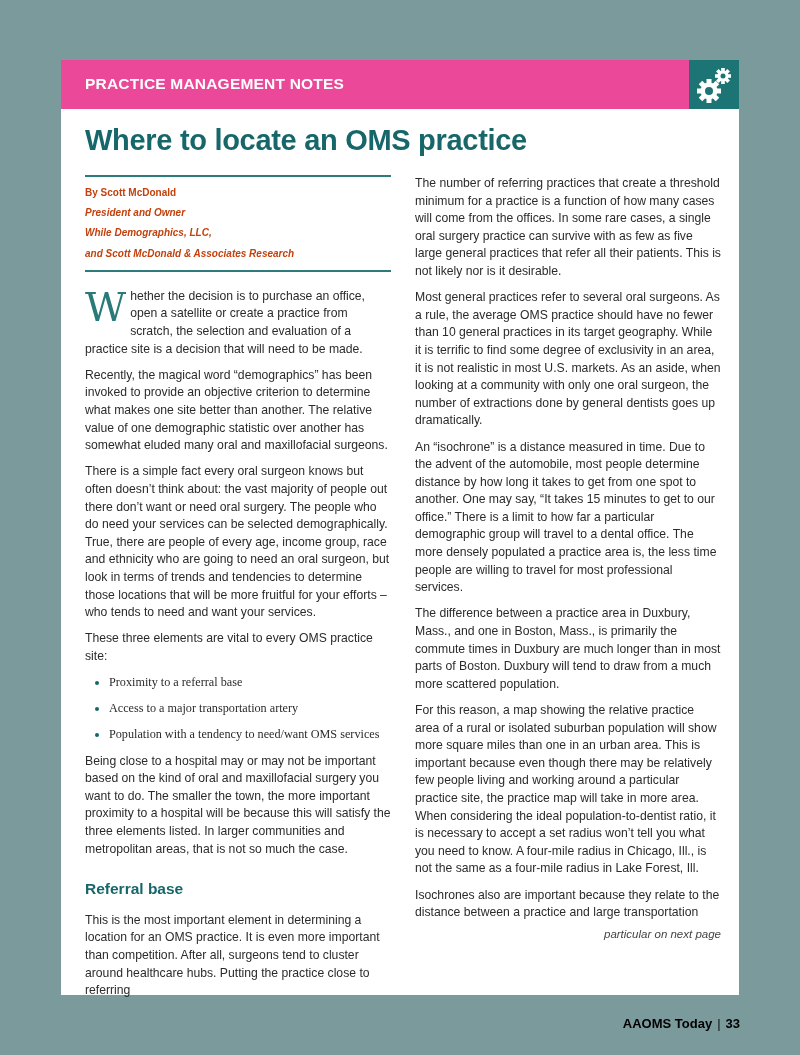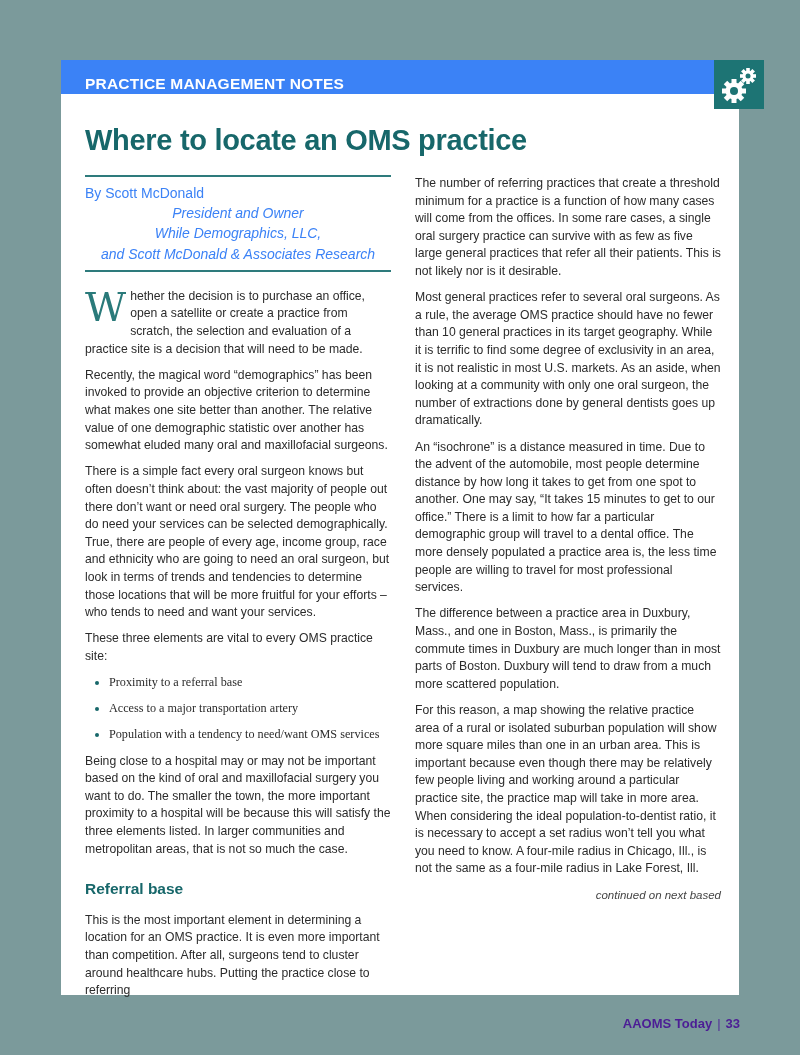--- a/index.html
+++ b/index.html
@@ -4,50 +4,50 @@
 <style>
   html, body { margin:0; padding:0; }
   body {
     width:800px; height:1055px; background:#7b9a9b; position:relative; overflow:hidden;
     font-family:"Liberation Sans", sans-serif;
   }
   .panel {
     position:absolute; left:61px; top:60px; width:678px; height:935px; background:#ffffff;
   }
   .header {
-    position:absolute; left:0; top:0; width:678px; height:34px; background:#3b82f6;padding-left:25px;
+    position:absolute; left:0; top:0; width:678px; height:49px; background:#ec4899;
   }
   .header-title {
     position:absolute; left:24px; top:15px; color:#ffffff; font-weight:bold;
     font-size:15.5px; letter-spacing:0.2px;
   }
   .gear-box {
     position:absolute; right:0; top:0; width:50px; height:49px; background:#1d7474;
   }
   .gear-box svg { position:absolute; left:6px; top:4px; }
   .article-title {
     position:absolute; left:24px; top:64px; color:#17676a; font-weight:bold;
     font-family:Liberation Sans, sans-serif; font-size:29px; letter-spacing:-0.3px;
   }
   .col { position:absolute; font-size:12.2px; line-height:17.6px; color:#2b2b2b; }
   .col-left { left:24px; top:115px; width:306px; }
   .col-right { left:354px; top:115px; width:306px; }
   .rule { height:2px; background:#2e7b7c; }
-  .byline { color:#3b82f6; font-size:14px; line-height:20.2px; padding:6px 0 6px 0; }
-  .byline .i { font-style:italic;text-align:center; }
+  .byline { color:#c2410c; font-size:10px; line-height:20.2px; padding:6px 0 6px 0;font-weight:bold; }
+  .byline .i { font-style:italic; }
   p { margin:0 0 8.6px 0; }
   .drop { float:left; font-family:"DejaVu Serif", serif; color:#2a7a7a; font-size:40px; line-height:34px; margin:2px 4px 0 0; font-weight:normal; }
   .lead { margin-top:16px; }
   ul { margin:0 0 8px 0; padding:0 0 0 24px; list-style:none;font-family:Liberation Serif, serif; }
   ul li { position:relative; margin-bottom:8.6px; }
   ul li::before { content:""; position:absolute; left:-14px; top:7px; width:4px; height:4px; border-radius:50%; background:#17676a; }
   h2 { color:#17676a; font-size:15.5px; font-weight:bold; margin:22px 0 14px 0; }
   .continued { text-align:right; font-style:italic; color:#444; font-size:11.5px; margin-top:4px; }
   .footer {
-    position:absolute; right:60px; top:1016px; color:#4c1d95; font-weight:bold; font-size:13px;
+    position:absolute; right:60px; top:1016px; color:#000000; font-weight:bold; font-size:13px;
   }
   .footer .sep { font-weight:normal; margin:0 5px; opacity:0.9; }
 </style>
 </head>
 <body>
 
 <div class="panel">
   <div class="header">
     <div class="header-title">PRACTICE MANAGEMENT NOTES</div>
     <div class="gear-box">
@@ -101,19 +101,20 @@
     <h2>Referral base</h2>
     <p>This is the most important element in determining a location for an OMS practice. It is even more important than competition. After all, surgeons tend to cluster around healthcare hubs. Putting the practice close to referring</p>
   </div>
 
   <div class="col col-right">
     <p>The number of referring practices that create a threshold minimum for a practice is a function of how many cases will come from the offices. In some rare cases, a single oral surgery practice can survive with as few as five large general practices that refer all their patients. This is not likely nor is it desirable.</p>
     <p>Most general practices refer to several oral surgeons. As a rule, the average OMS practice should have no fewer than 10 general practices in its target geography. While it is terrific to find some degree of exclusivity in an area, it is not realistic in most U.S. markets. As an aside, when looking at a community with only one oral surgeon, the number of extractions done by general dentists goes up dramatically.</p>
     <p>An “isochrone” is a distance measured in time. Due to the advent of the automobile, most people determine distance by how long it takes to get from one spot to another. One may say, “It takes 15 minutes to get to our office.” There is a limit to how far a particular demographic group will travel to a dental office. The more densely populated a practice area is, the less time people are willing to travel for most professional services.</p>
     <p>The difference between a practice area in Duxbury, Mass., and one in Boston, Mass., is primarily the commute times in Duxbury are much longer than in most parts of Boston. Duxbury will tend to draw from a much more scattered population.</p>
     <p>For this reason, a map showing the relative practice area of a rural or isolated suburban population will show more square miles than one in an urban area. This is important because even though there may be relatively few people living and working around a particular practice site, the practice map will take in more area. When considering the ideal population-to-dentist ratio, it is necessary to accept a set radius won’t tell you what you need to know. A four-mile radius in Chicago, Ill., is not the same as a four-mile radius in Lake Forest, Ill.</p>
-    <div class="continued">continued on next based</div>
+    <p style="margin-bottom:0">Isochrones also are important because they relate to the distance between a practice and large transportation</p>
+    <div class="continued">particular on next page</div>
   </div>
 </div>
 
 <div class="footer">
   <span>AAOMS Today</span><span class="sep">|</span><span>33</span>
 </div>
 
 </body></html>

